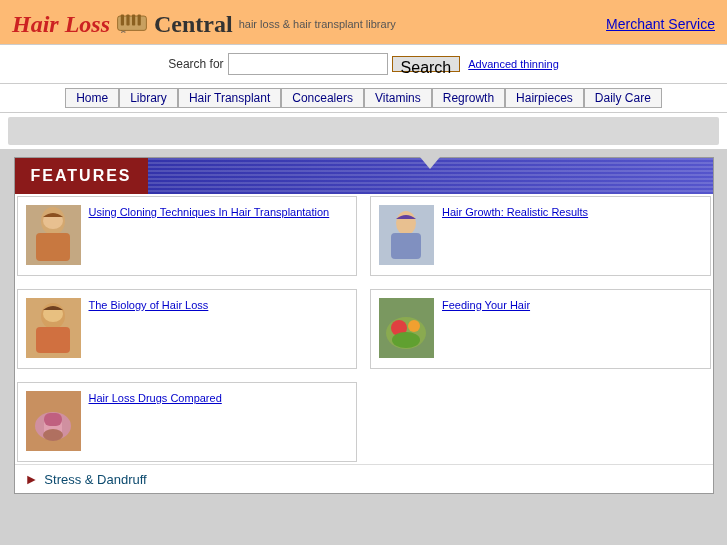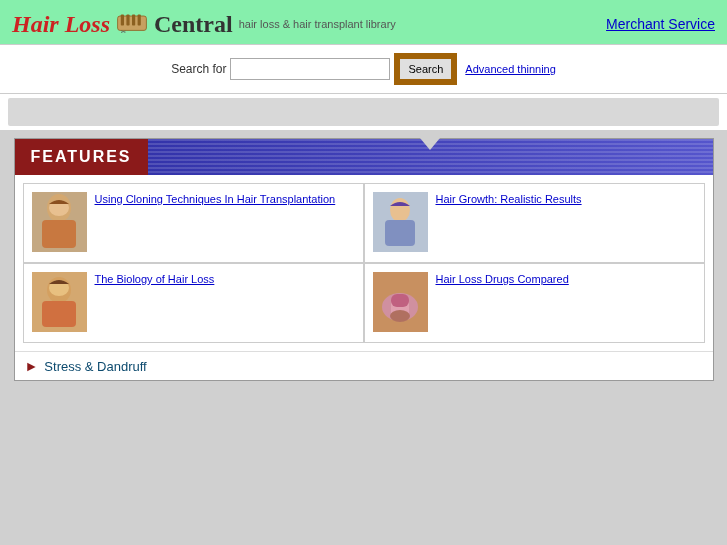--- a/index.html
+++ b/index.html
@@ -10,21 +10,21 @@
       width: 727px;
       min-height: 545px;
     }
     #outer {
       background: #fff;
       width: 727px;
     }
 
     
     #header {
-      background: #86efac;
+      background: #fdba74;
       padding: 8px 12px 4px 12px;
       display: flex;
       align-items: center;
       justify-content: space-between;
       border-bottom: 1px solid #ccc;
     }
     #logo-area {
       display: flex;
       align-items: center;
       gap: 6px;
@@ -73,25 +73,25 @@
     }
     #search-input {
       width: 160px;
       height: 22px;
       border: 1px solid #aaa;
       font-size: 12px;
       padding: 2px 4px;
     }
     #search-button {
       background: #e0e0e0;
-      border: 6px solid #a16207;
+      border: 1px solid #a16207;
       padding: 2px 8px;
-      font-size: 11px;
-      cursor: pointer;
-      height: 32px;
+      font-size: 16px;
+      cursor: pointer;
+      height: 16px;
     }
     #advanced-link {
       font-size: 11px;
       color: #0000cc;
       text-decoration: underline;
       cursor: pointer;
       margin-left: 4px;
     }
 
     
@@ -184,22 +184,22 @@
         transparent 2px,
         rgba(255,255,255,0.15) 2px,
         rgba(255,255,255,0.15) 4px
       );
     }
 
     
     #features-grid {
       display: grid;
       grid-template-columns: 1fr 1fr;
-      gap: 0;
-      padding: 8px;
+      gap: 13px;
+      padding: 2px;
     }
     .feature-cell {
       border: 1px solid #ccc;
       display: flex;
       align-items: flex-start;
       padding: 8px;
       gap: 8px;
       min-height: 80px;
     }
     .feature-thumb {
@@ -280,20 +280,30 @@
     <span id="merchant-link">Merchant Service</span>
   </div>
 
   <div id="search-bar">
     <span id="search-label">Search for</span>
     <input id="search-input" type="text" style="">
     <button id="search-button">Search</button>
     <span id="advanced-link">Advanced thinning</span>
   </div>
 
+  <div id="navbar">
+    <span class="nav-item">Home</span>
+    <span class="nav-item">Library</span>
+    <span class="nav-item">Hair Transplant</span>
+    <span class="nav-item">Concealers</span>
+    <span class="nav-item">Vitamins</span>
+    <span class="nav-item">Regrowth</span>
+    <span class="nav-item">Hairpieces</span>
+    <span class="nav-item">Daily Care</span>
+  </div>
 
   <div id="banner-area"></div>
 
   <div id="main-content">
     <div id="features-container">
 
       <div id="features-header">
         <div id="features-title-box">
           <span id="features-title">FEATURES</span>
         </div>
@@ -334,20 +344,31 @@
               <ellipse cx="27" cy="18" rx="12" ry="13" fill="#d4a060"></ellipse>
               <rect x="10" y="29" width="34" height="26" rx="4" fill="#d07040"></rect>
               <ellipse cx="27" cy="16" rx="10" ry="8" fill="#e8c080"></ellipse>
               <path d="M17 12 Q27 4 37 12" fill="#704020" stroke="none"></path>
             </svg>
           </div>
           <span class="feature-link">The Biology of Hair Loss</span>
         </div>
 
 
+        <div class="feature-cell">
+          <div class="feature-thumb thumb-bg-5">
+            <svg width="55" height="60">
+              <ellipse cx="27" cy="35" rx="20" ry="16" fill="#8aaa50"></ellipse>
+              <circle cx="20" cy="30" r="8" fill="#e04040"></circle>
+              <circle cx="35" cy="28" r="6" fill="#f0a030"></circle>
+              <ellipse cx="27" cy="42" rx="14" ry="8" fill="#60a030"></ellipse>
+            </svg>
+          </div>
+          <span class="feature-link">Feeding Your Hair</span>
+        </div>
 
         <div class="feature-cell">
           <div class="feature-thumb thumb-bg-6">
             <svg width="55" height="60">
               <ellipse cx="27" cy="35" rx="18" ry="14" fill="#d090a0"></ellipse>
               <rect x="18" y="22" width="18" height="26" rx="8" fill="#e0a0b0"></rect>
               <rect x="18" y="22" width="18" height="13" rx="6" fill="#c06080"></rect>
               <ellipse cx="27" cy="44" rx="10" ry="6" fill="#b07060"></ellipse>
             </svg>
           </div>

